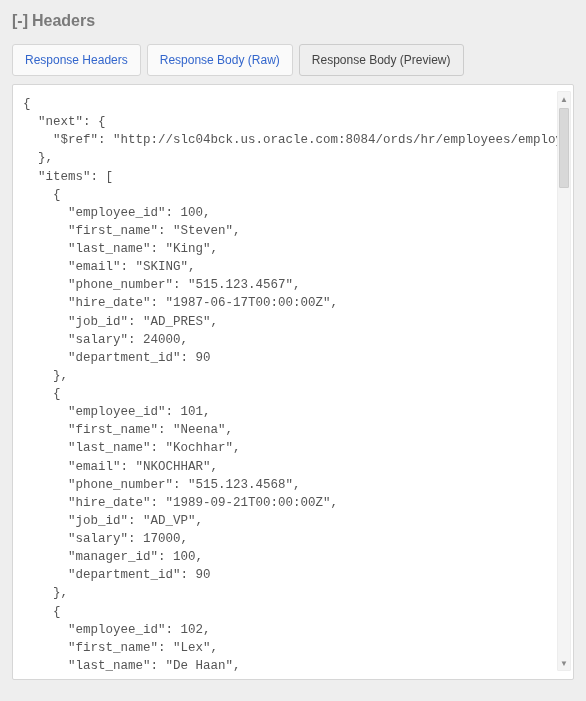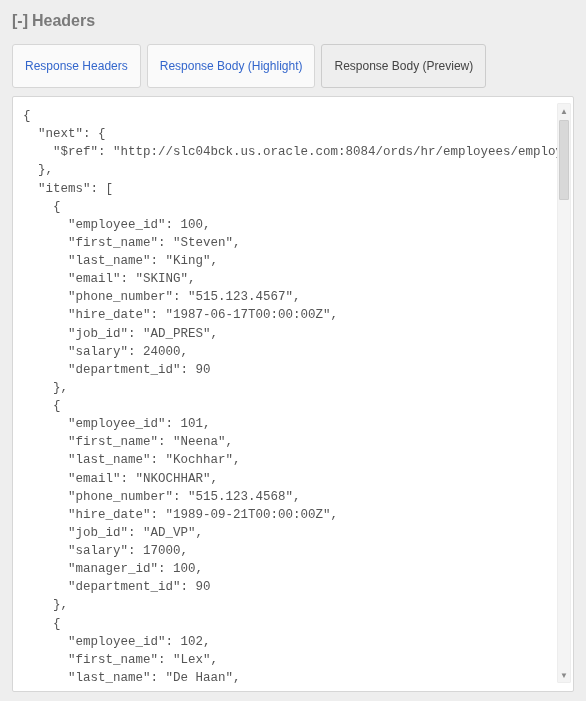--- a/index.html
+++ b/index.html
@@ -27,21 +27,21 @@
       color: #7a7a7a;
       font-weight: bold;
       cursor: pointer;
     }
     .tabs {
       display: flex;
       gap: 6px;
       margin-bottom: 8px;
     }
     .tab {
-      padding: 14px 12px;
+      padding: 8px 12px;
       font-size: 12px;
       color: #3366cc;
       background: #fafafa;
       border: 1px solid #d6d6d6;
       border-radius: 3px;
       cursor: pointer;
       white-space: nowrap;
     }
     .tab.active {
       color: #444444;
@@ -103,21 +103,21 @@
 <body>
 
 <div class="panel">
   <div class="panel-title">
     <span class="collapse-toggle">[-]</span>
     <span>Headers</span>
   </div>
 
   <div class="tabs">
     <div class="tab">Response Headers</div>
-    <div class="tab">Response Body (Highlight)</div>
+    <div class="tab">Response Body (Raw)</div>
     <div class="tab active">Response Body (Preview)</div>
   </div>
 
   <div class="content-box">
     <pre class="json-pre">{
   "next": {
     "$ref": "http://slc04bck.us.oracle.com:8084/ords/hr/employees/employees/?page=1"
   },
   "items": [
     {

